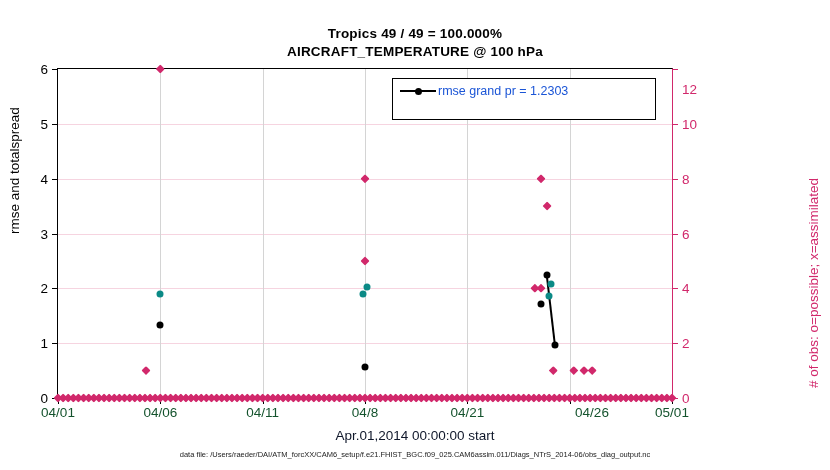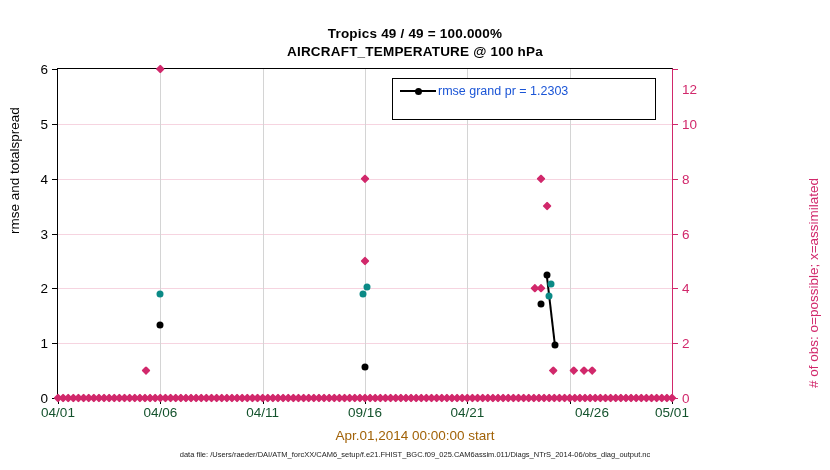--- a/index.html
+++ b/index.html
@@ -49,21 +49,21 @@
     transform-origin:0 0;transform:rotate(-90deg);
     font-size:13.5px;color:#000;white-space:nowrap;
   }
   #yaxis-right-title{
     position:absolute;left:806px;top:388px;
     transform-origin:0 0;transform:rotate(-90deg);
     font-size:13.5px;color:#d1286b;white-space:nowrap;
   }
   #xaxis-title{
     position:absolute;left:0;right:0;top:428px;text-align:center;
-    font-size:13.5px;color:#a16207;
+    font-size:13.5px;color:#0f172a;
   }
   #footer{
     position:absolute;left:0;right:0;top:450px;text-align:center;
     font-size:7.5px;color:#222;
   }
 
   
   #legend{
     position:absolute;left:392px;top:78px;width:264px;height:42px;
     border:1px solid #000;background:#fff;box-sizing:border-box;
@@ -137,21 +137,21 @@
       <div class="tick-b" style="left: 0px;"></div>
       <div class="xlab" style="left: 0px;">04/01</div>
       <div class="grid-v" style="left: 102.333px;"></div>
       <div class="tick-b" style="left: 102.333px;"></div>
       <div class="xlab" style="left: 102.333px;">04/06</div>
       <div class="grid-v" style="left: 204.667px;"></div>
       <div class="tick-b" style="left: 204.667px;"></div>
       <div class="xlab" style="left: 204.667px;">04/11</div>
       <div class="grid-v" style="left: 307px;"></div>
       <div class="tick-b" style="left: 307px;"></div>
-      <div class="xlab" style="left: 307px;">09/16</div>
+      <div class="xlab" style="left: 307px;">04/8</div>
       <div class="grid-v" style="left: 409.333px;"></div>
       <div class="tick-b" style="left: 409.333px;"></div>
       <div class="xlab" style="left: 409.333px;">04/21</div>
       <div class="grid-v" style="left: 511.667px;"></div>
       <div class="tick-b" style="left: 511.667px;"></div>
       <div class="xlab" style="left: 534px;">04/26</div>
       <div class="tick-b" style="left: 614px;"></div>
       <div class="xlab" style="left: 614px;">05/01</div>
       <div class="mk mk-diamond" style="left: 0px; top: 329px;"></div>
       <div class="mk mk-diamond" style="left: 5.11667px; top: 329px;"></div>

